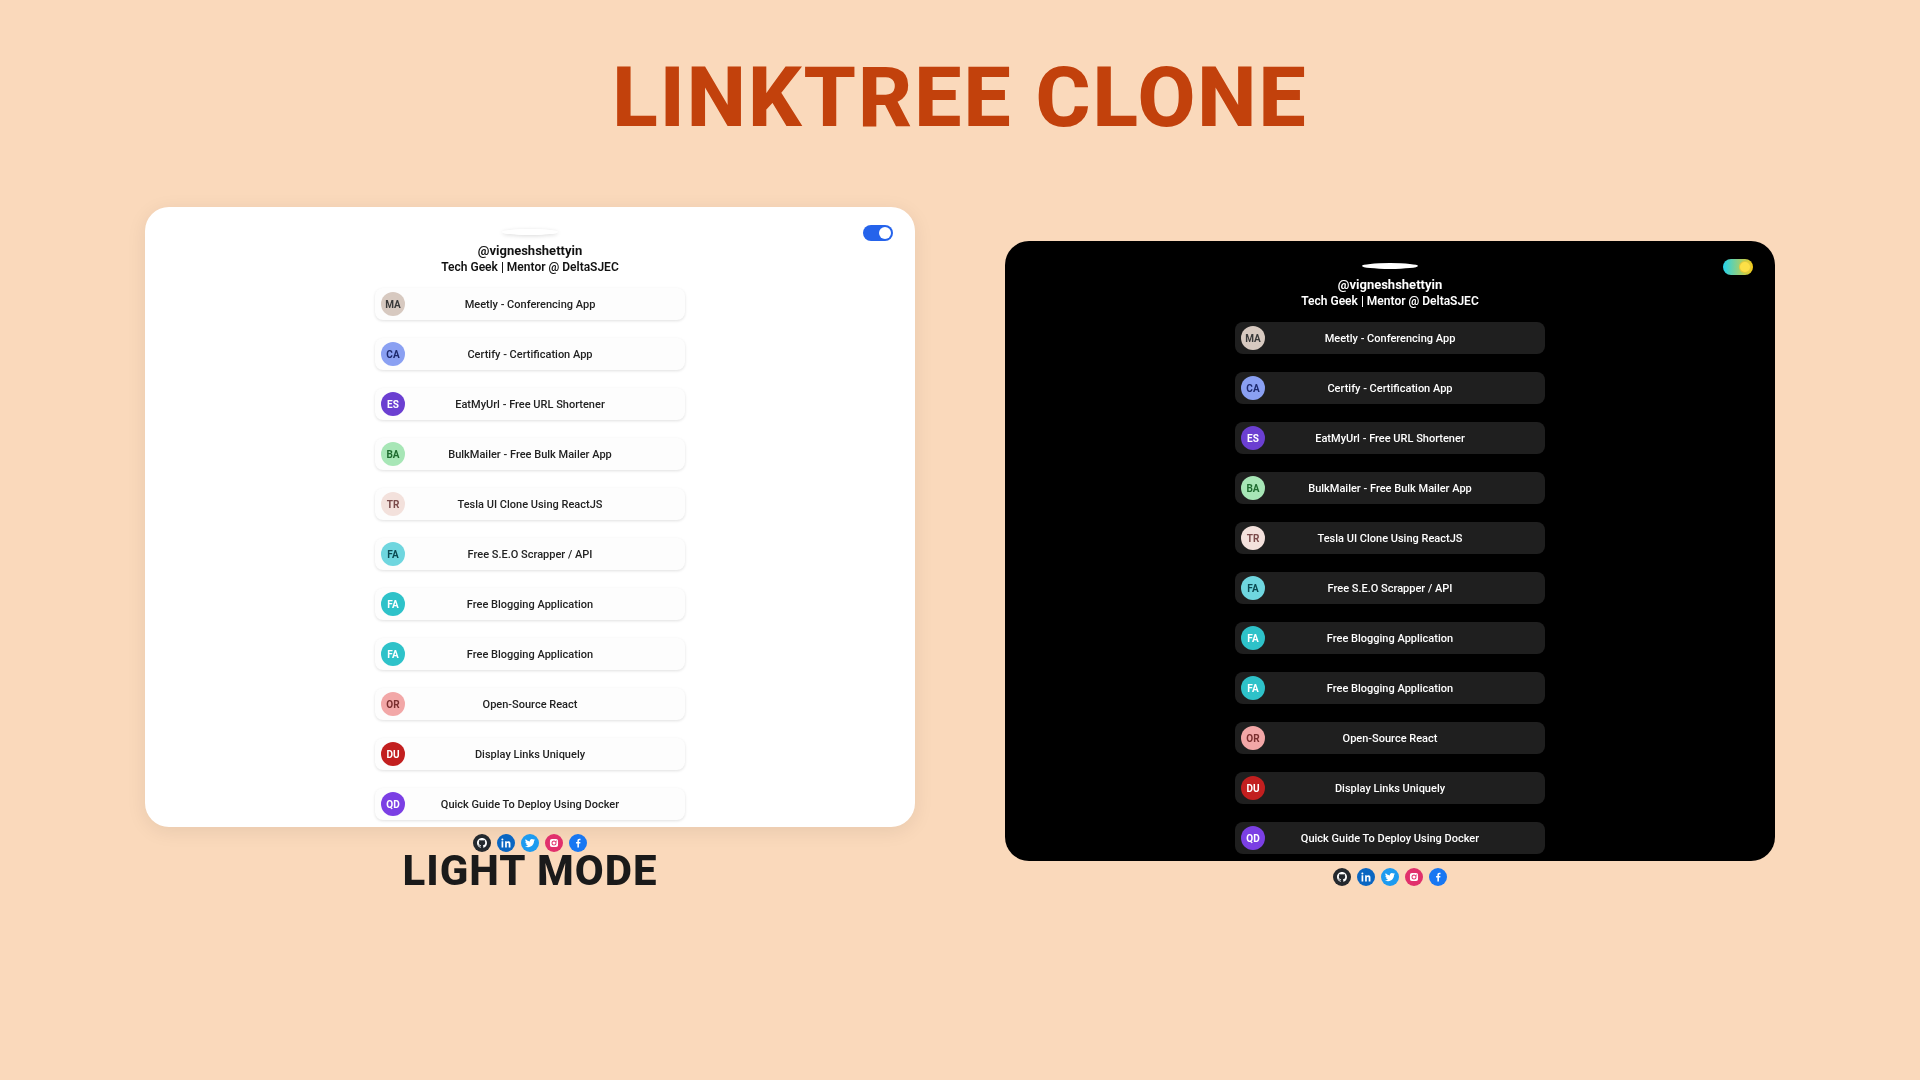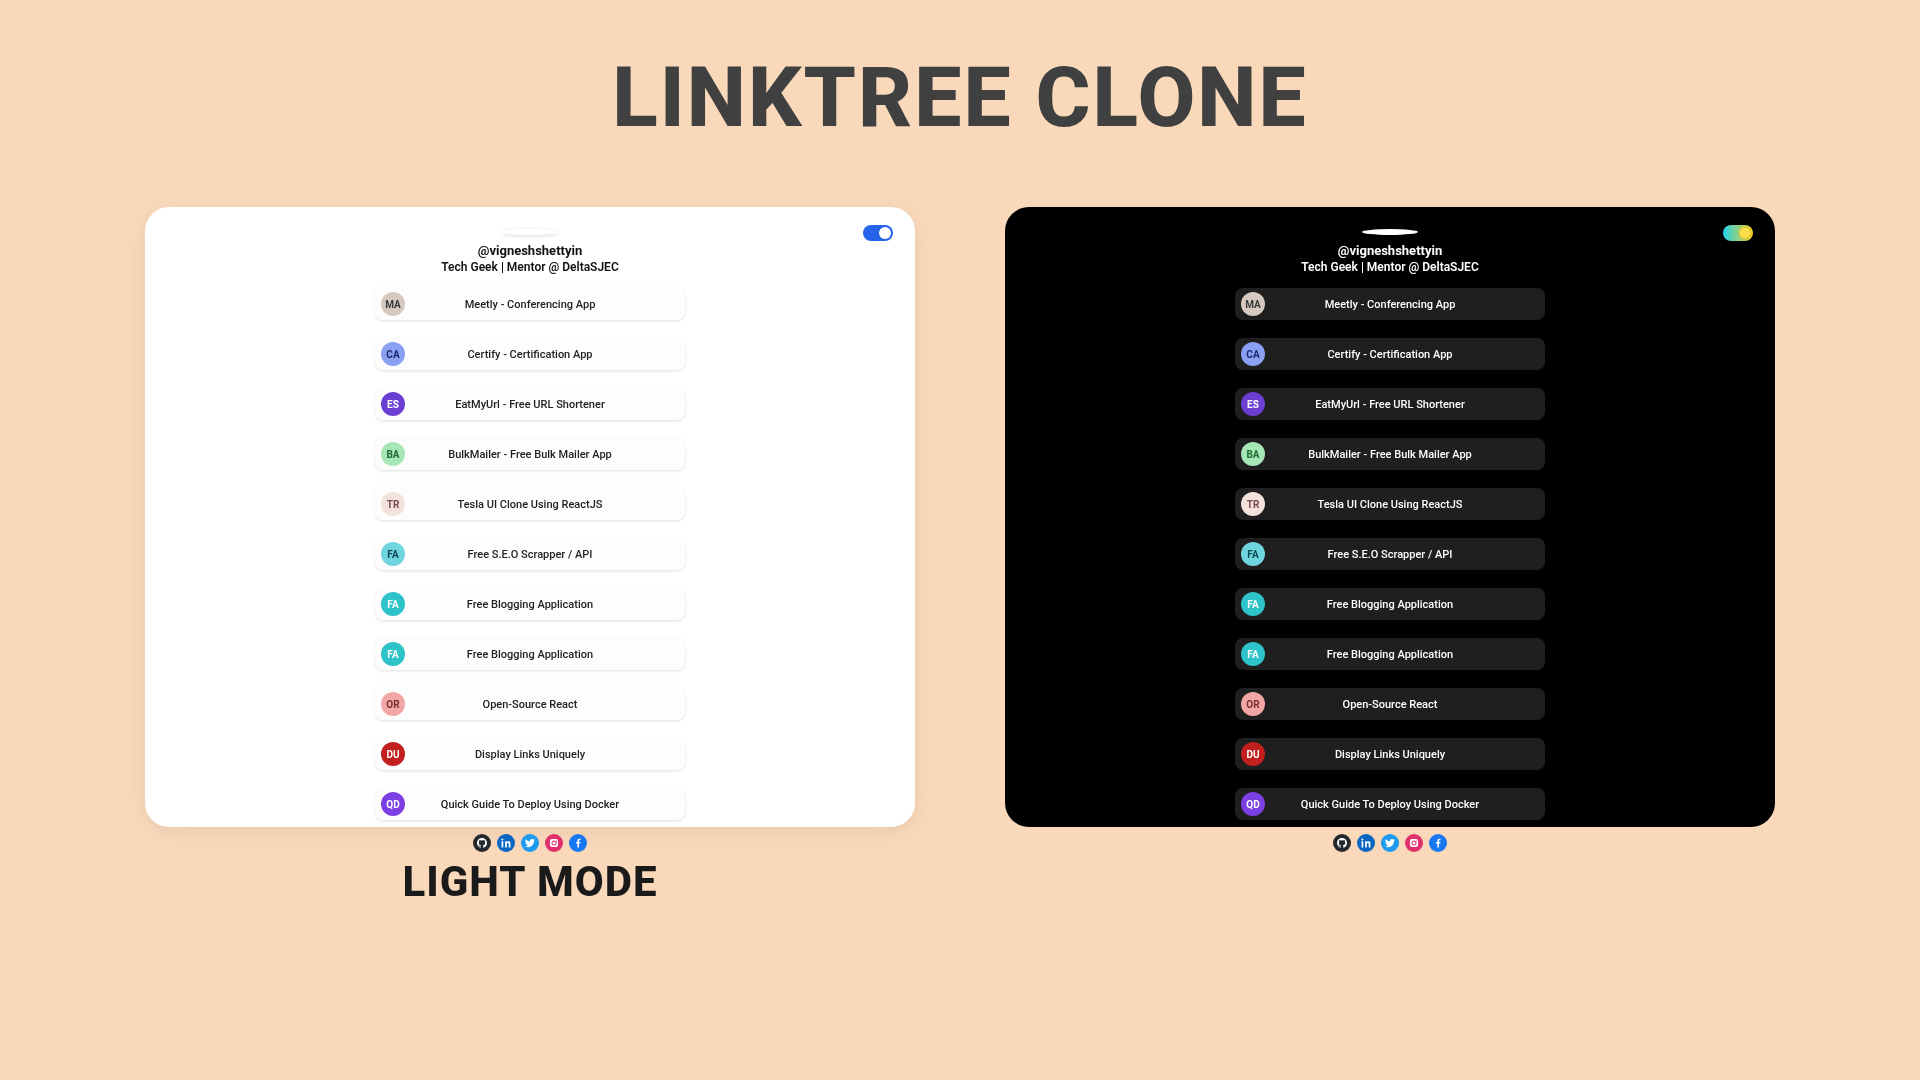--- a/index.html
+++ b/index.html
@@ -7,30 +7,31 @@
     font-family: -apple-system, BlinkMacSystemFont, "Segoe UI", Roboto, sans-serif;
     background: #fad9bb;
     width: 1920px;
     height: 1080px;
     overflow: hidden;
   }
   .page-title {
     text-align: center;
     font-size: 84px;
     font-weight: 800;
-    color: #404040;
+    color: #c2410c;
     letter-spacing: 2px;
     margin-top: 48px;
     margin-bottom: 60px;
   }
   .cards-row {
     display: flex;
     justify-content: center;
     gap: 90px;
     padding: 0 44px;
+    align-items: center;
   }
   .card-col {
     display: flex;
     flex-direction: column;
     align-items: center;
   }
   .card {
     width: 770px;
     height: 620px;
     border-radius: 24px;
@@ -39,21 +40,21 @@
     display: flex;
     flex-direction: column;
     align-items: center;
   }
   .card.light { background: #ffffff; box-shadow: 0 4px 20px rgba(0,0,0,0.08); }
   .card.dark  { background: #000000; }
   .mode-caption {
     font-size: 42px;
     font-weight: 800;
     color: #1a1a1a;
-    margin-top: 30px;
+    margin-top: 19px;
     letter-spacing: 1px;
   }
 
   
   .toggle {
     position: absolute;
     top: 18px;
     right: 22px;
     width: 30px;
     height: 16px;

